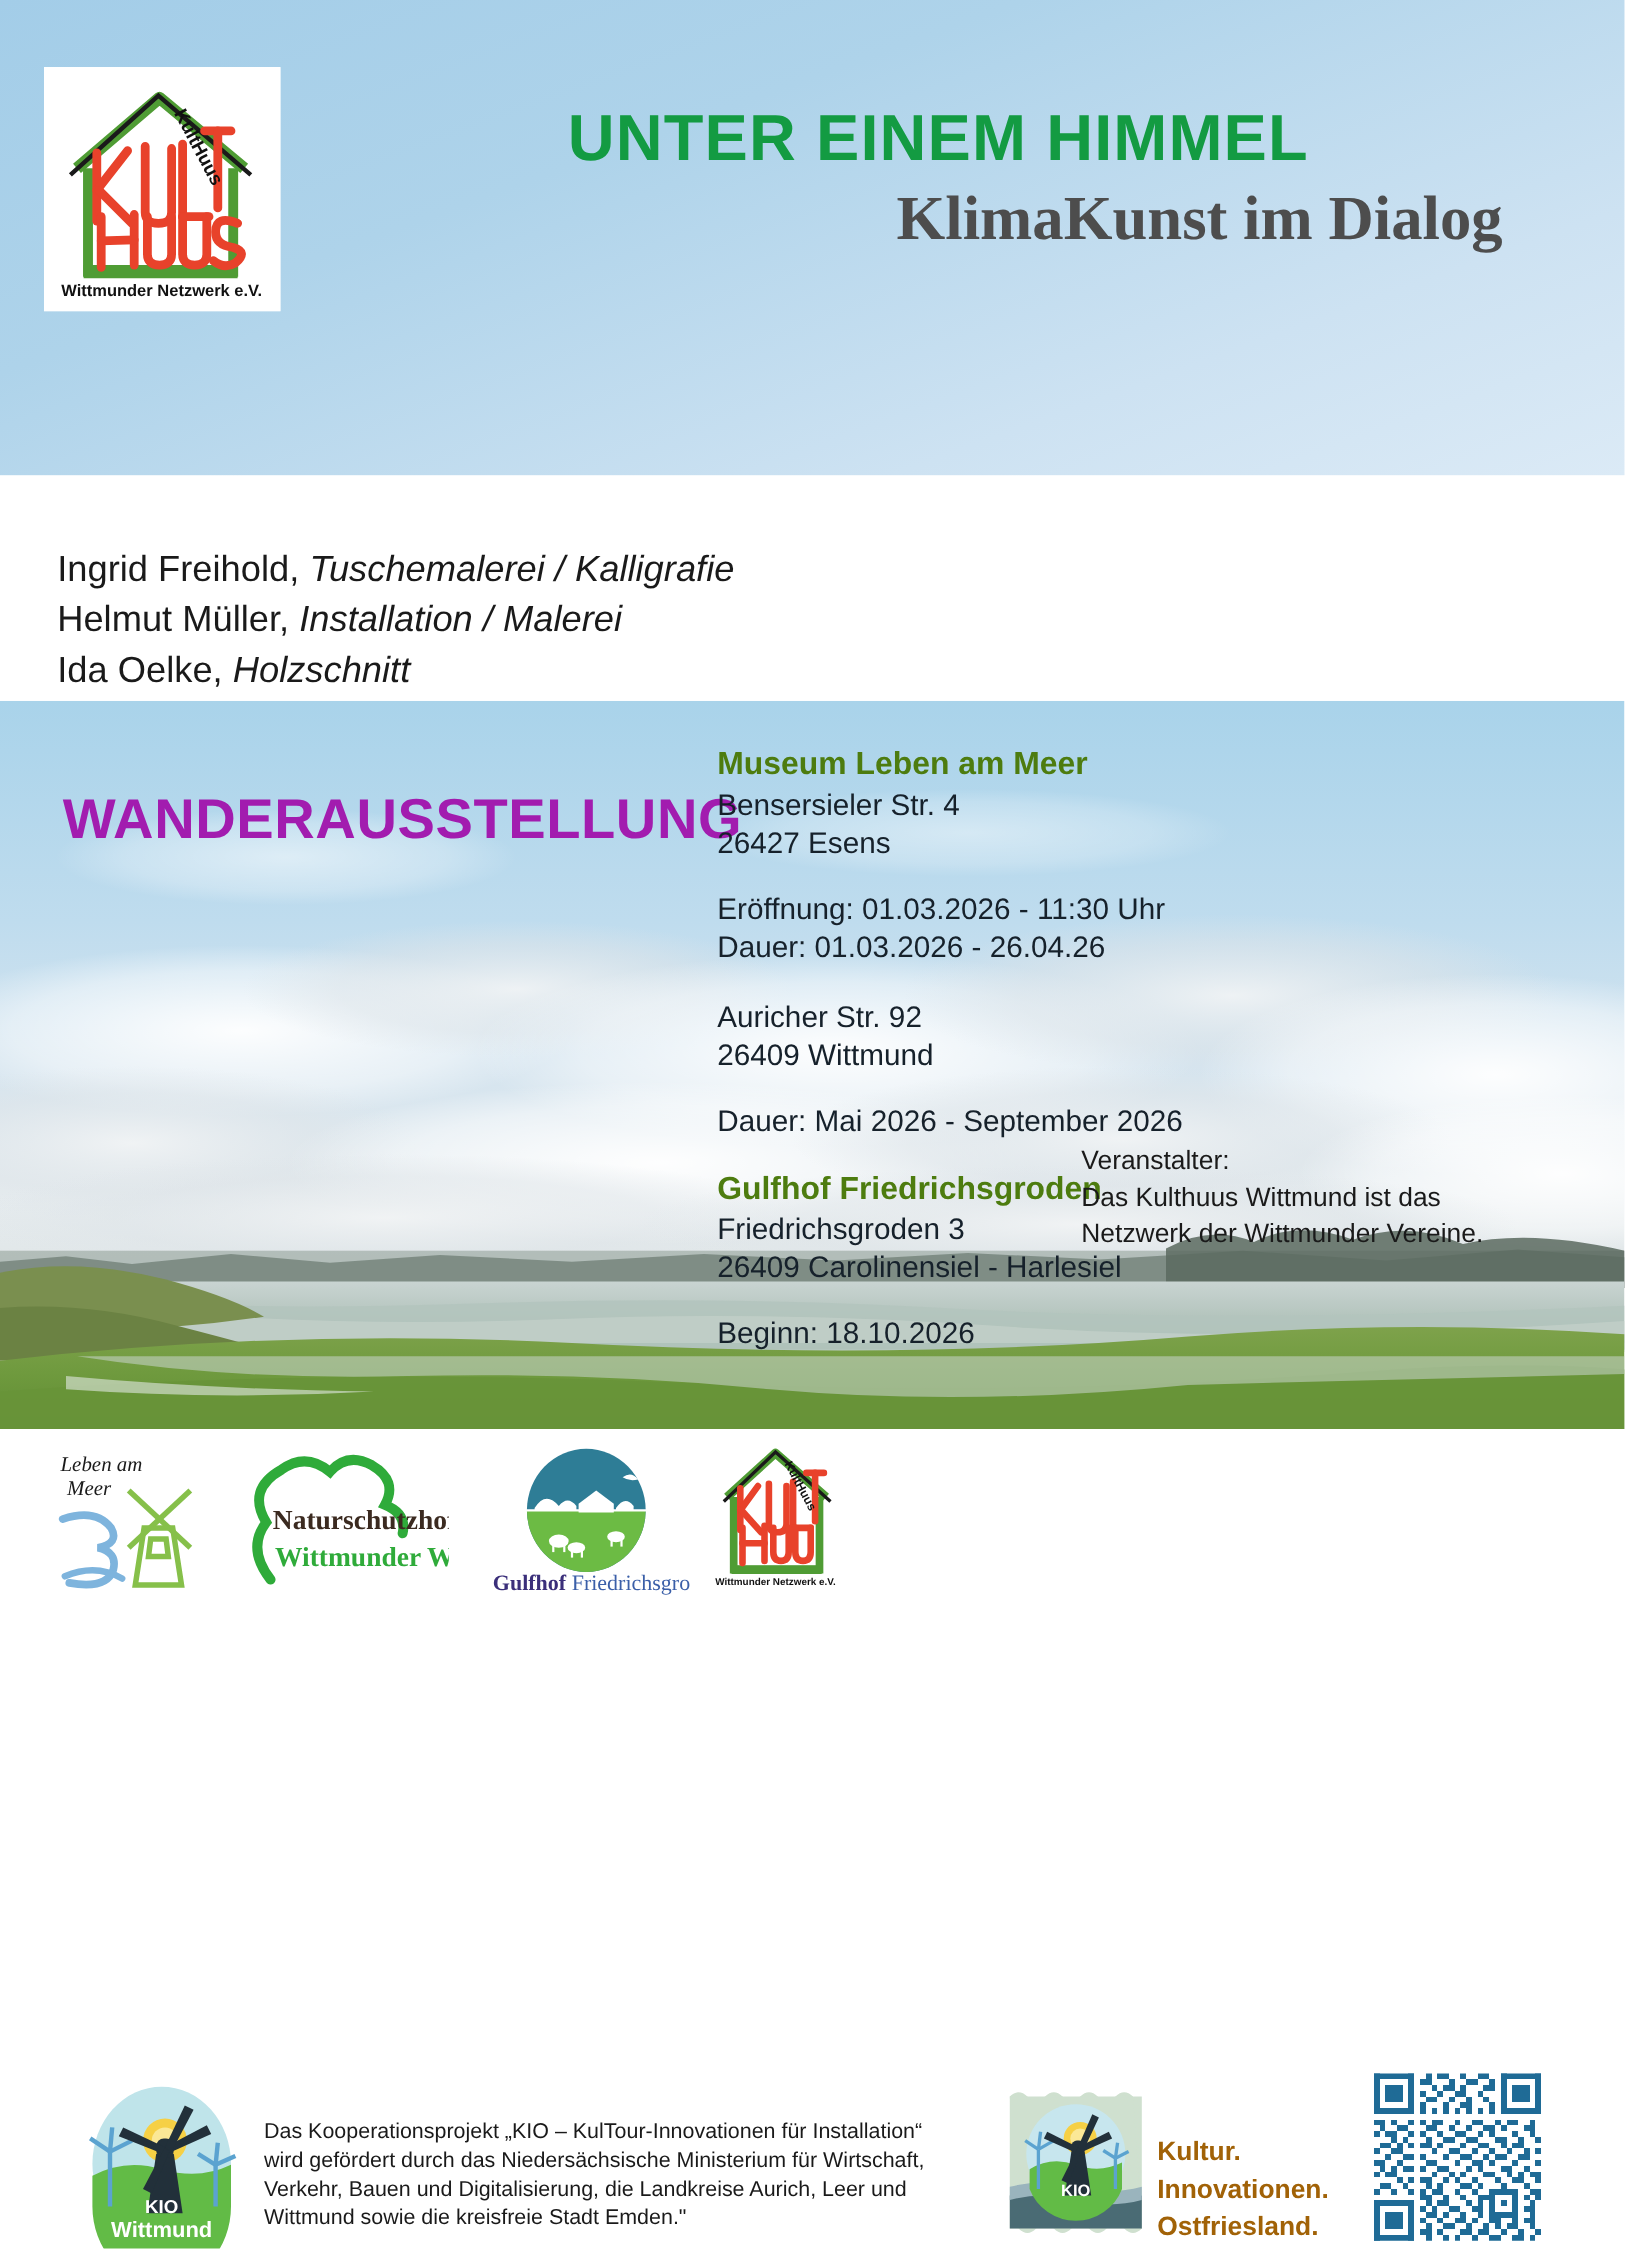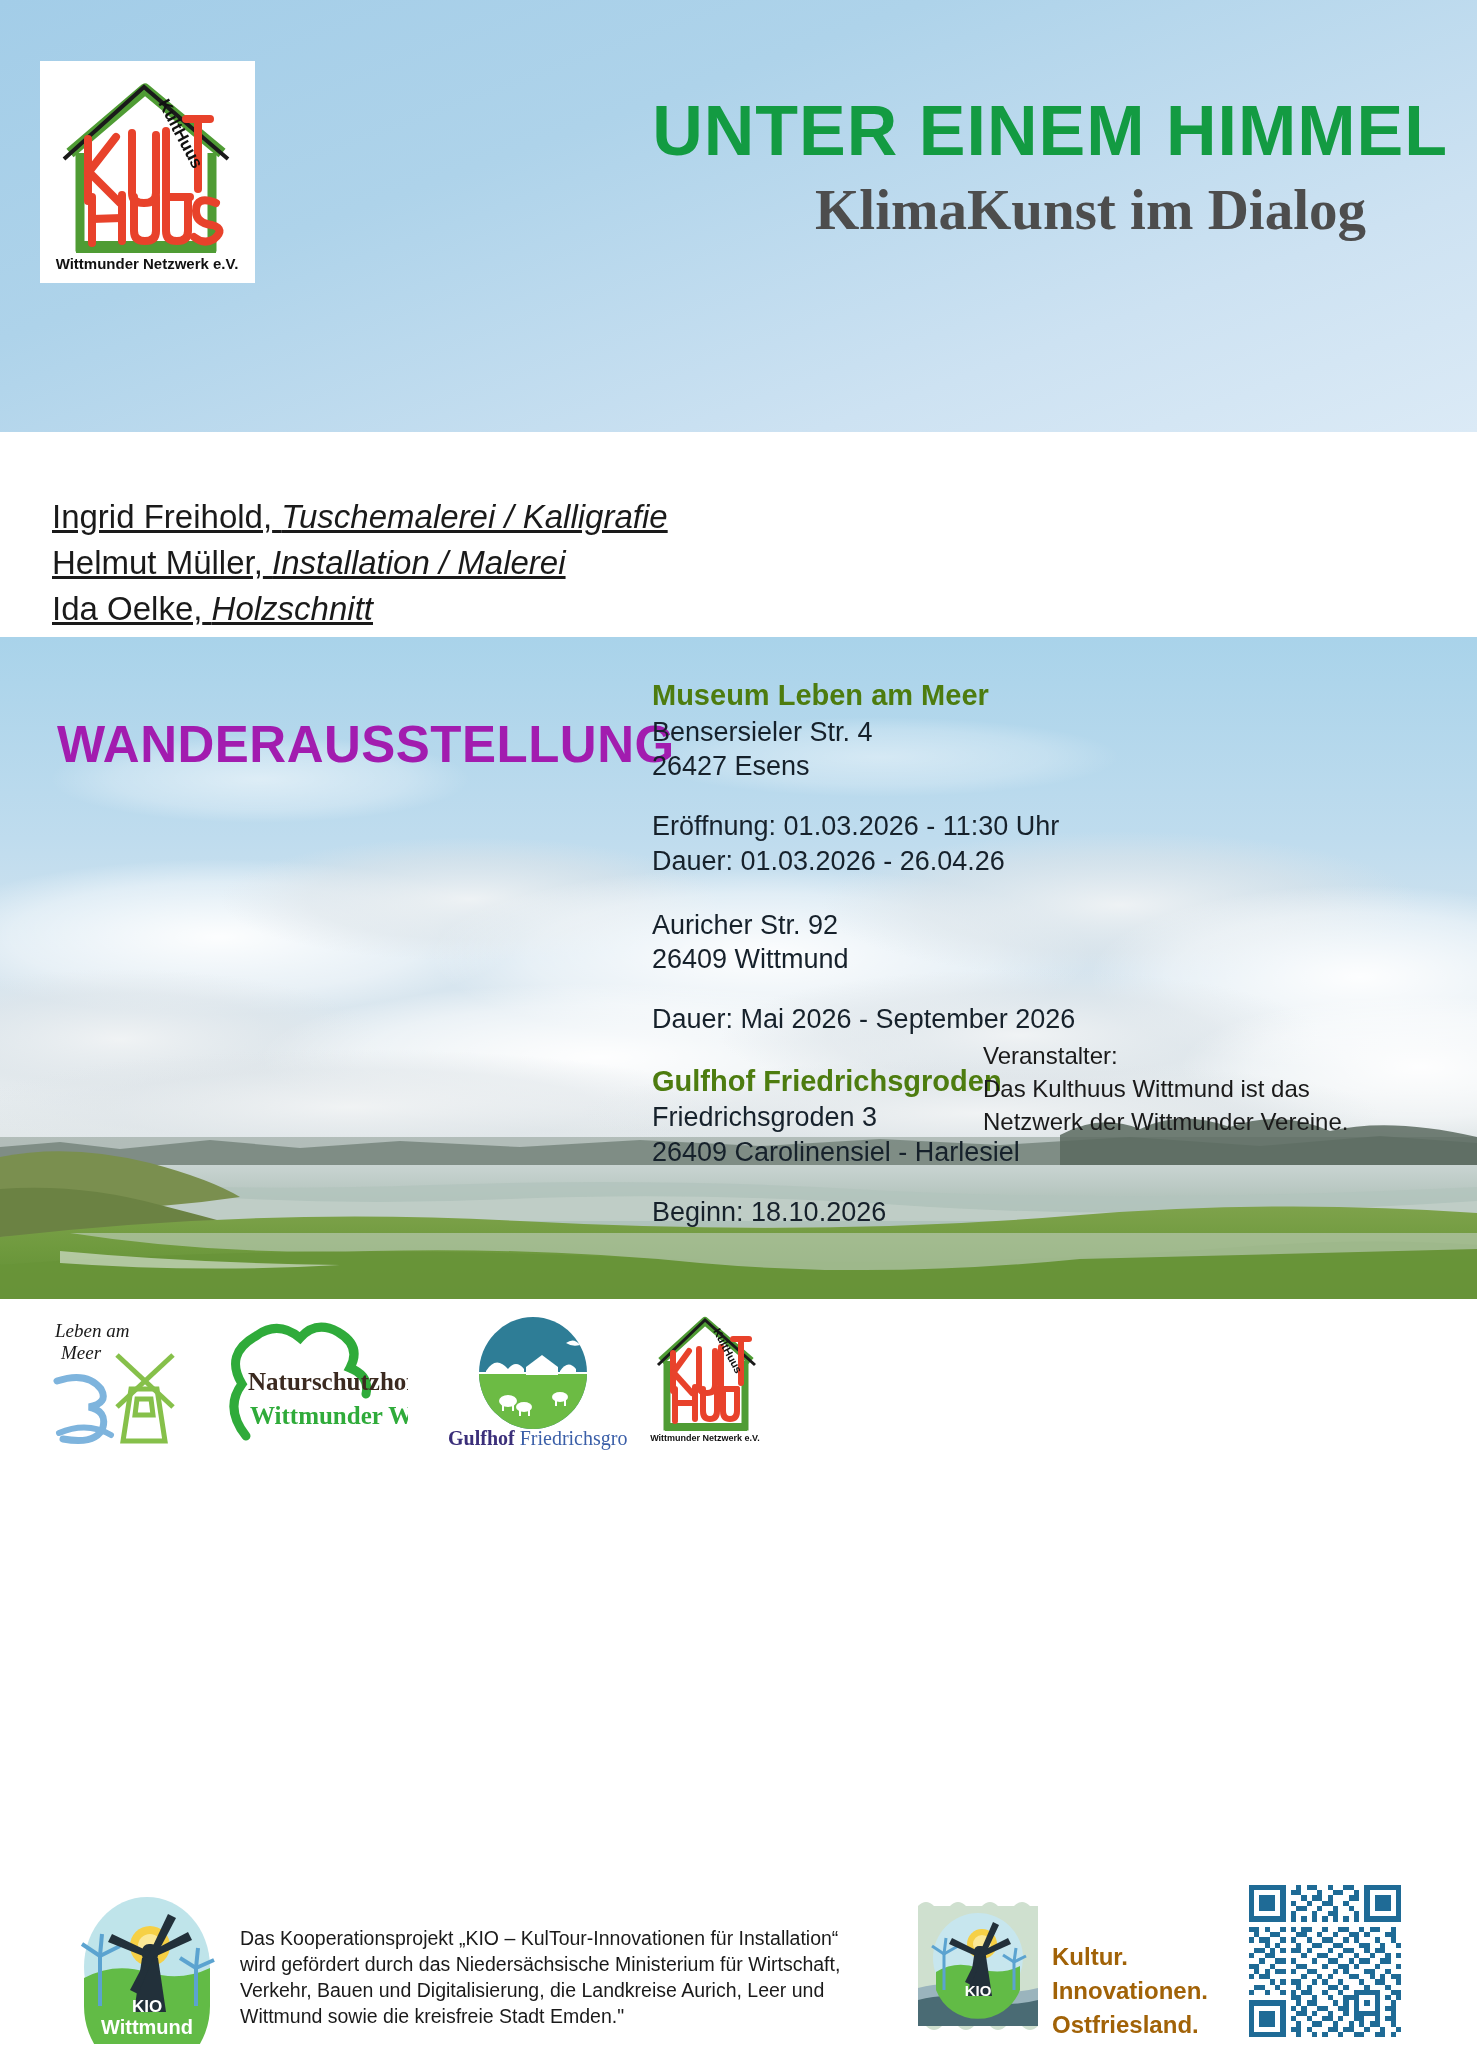--- a/index.html
+++ b/index.html
@@ -17,38 +17,38 @@
     background: linear-gradient(160deg, #a3cde8 0%, #aed3ea 35%, #cde2f2 75%, #dbeaf6 100%);
   }
   .logo-box {
     position: absolute; left: 40px; top: 61px; width: 215px; height: 222px;
     background: #ffffff;
   }
   .logo-svg { width: 100%; height: 100%; display:block; }
 
   .title-wrap { position: absolute; left: 258px; top: 96px; width: 1190px; }
   .title-main {
-    font-size: 70px; font-weight: bold; color: #139b42;
-    letter-spacing: 1px; line-height: 1.0; text-align: right;
+    font-size: 59px; font-weight: bold; color: #139b42;
+    letter-spacing: 1px; line-height: 1.0; text-align: center;
     font-family: "Liberation Sans", sans-serif;
   }
   .title-sub {
     margin-top: 14px;
     font-size: 57px; font-weight: bold; color: #4d4d4d;
     line-height: 1.05; text-align: right; padding-right: 82px;
     font-family: Liberation Serif, serif;
   }
 
   
   .artists {
     position: absolute; left: 52px; top: 495px; width: 1000px;
   }
   .artist-line {
     font-size: 33px; color: #1a1a1a; line-height: 1.33;
-    white-space: nowrap; margin-bottom: 2px; text-decoration: underline;
+    white-space: nowrap; margin-bottom: 2px;
   }
   .artist-line .medium { font-style: italic; }
 
   
   .photo-band {
     position: absolute; left: 0; top: 637px; width: 1477px; height: 662px;
     overflow: hidden;
   }
   .photo-svg { position:absolute; left:0; top:0; width:1477px; height:662px; }
 

